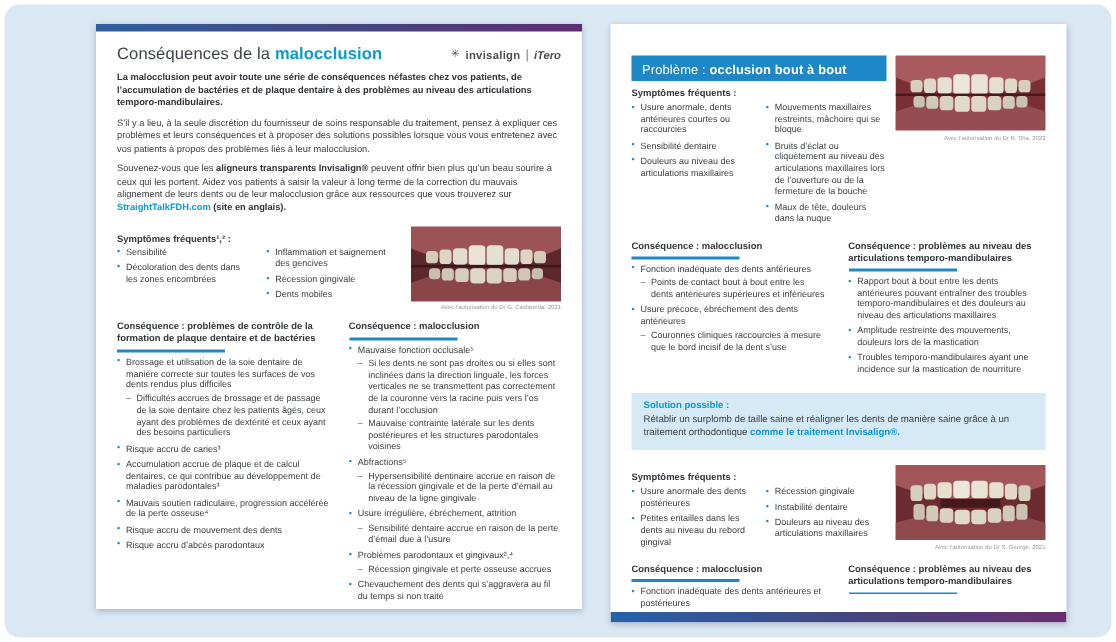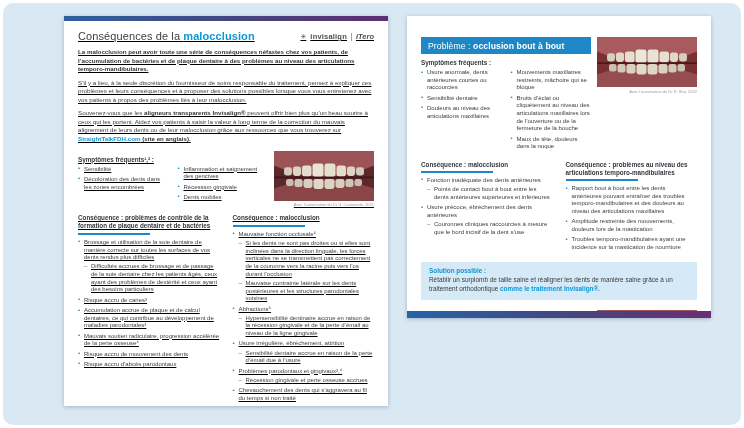--- a/index.html
+++ b/index.html
@@ -1,20 +1,20 @@
 <!DOCTYPE html>
 <html><head>
 <meta charset="utf-8">
 <style>
   html,body{margin:0;padding:0;width:744px;height:428px;background:#fff;
     font-family:"Liberation Sans","DejaVu Sans",sans-serif;-webkit-font-smoothing:antialiased;}
   .canvas{position:absolute;left:3px;top:3px;right:3px;bottom:3px;background:#d9e8f3;border-radius:10px;}
   .page{position:absolute;background:#fff;box-shadow:0 1px 4px rgba(40,60,90,.30);overflow:hidden;}
-  .page-left{left:61px;top:13px;width:324px;height:390px;text-decoration:underline;}
-  .page-right{left:404px;top:13px;width:304px;height:302px;}
+  .page-left{left:61px;top:13px;width:324px;height:390px;}
+  .page-right{left:404px;top:13px;width:304px;height:399px;}
   .topbar{height:5px;background:linear-gradient(90deg,#2f5f9f 0%,#45457f 55%,#5f2d73 100%);}
   .botbar{position:absolute;left:0;right:0;bottom:0;height:7px;background:linear-gradient(90deg,#2563a8 0%,#45457f 55%,#6a2e72 100%);}
   .inner{padding:9px 14px 6px;}
   .inner-r{padding:21px 14px 12px;}
   .hdr{display:flex;justify-content:space-between;align-items:flex-start;margin-bottom:6px;}
   .title{font-size:11px;color:#3d4248;margin:0;font-weight:400;letter-spacing:.1px;}
   .title .hl{color:#0b99d6;font-weight:700;}
   .logos{display:flex;align-items:center;gap:4px;color:#4a4d52;padding-top:2px;}
   .logo-mark{font-size:7px;line-height:1;}
   .logo-text{font-size:7.5px;font-weight:600;letter-spacing:.2px;}

